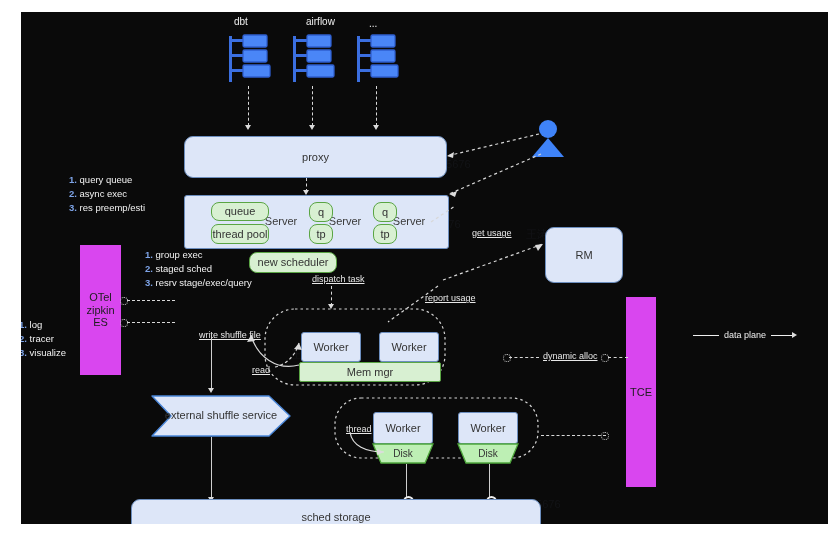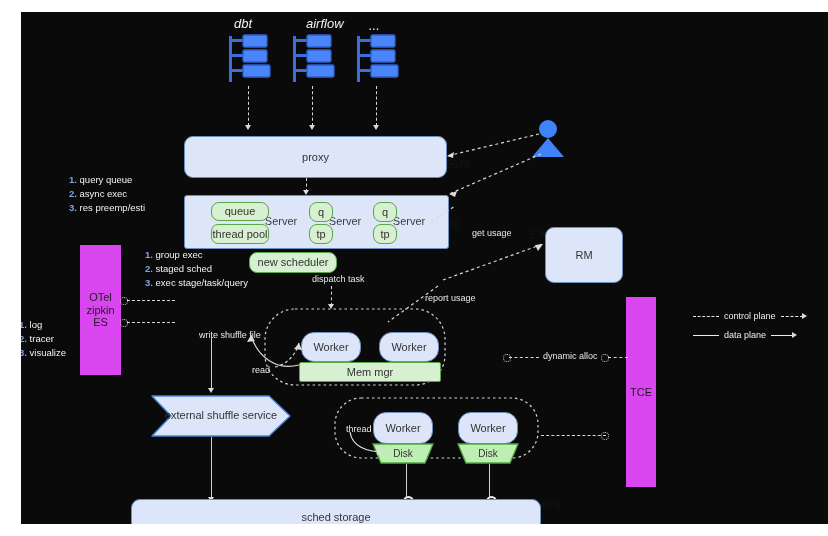--- a/index.html
+++ b/index.html
@@ -23,21 +23,21 @@
     box-sizing: border-box;
     display: flex; align-items: center; justify-content: center;
     text-align: center;
     color: #333333;
     font-size: 11px;
     line-height: 1.15;
   }
   .blue {
     background: #dde6f8;
     border: 1.3px solid #6c8ebf;
-    border-radius: 13px;
+    border-radius: 3px;
   }
   .blue-round { border-radius: 9px; }
   .green {
     background: #d8f0d2;
     border: 1.3px solid #5aa544;
     border-radius: 8px;
   }
   .greensolid {
     background: #d946ef;
     border: none;
@@ -55,26 +55,26 @@
     color: #f2f2f2;
     font-size: 9.5px;
     line-height: 14px;
     white-space: nowrap;
   }
   .annot b { color: #7ea4e8; font-weight: bold; }
   .edgelabel {
     color: #e8e8e8;
     font-size: 9px;
     white-space: nowrap;
+    text-decoration: underline;
   }
   .toplabel {
     color: #f0f0f0;
-    font-size: 13px;
+    font-size: 10px;
     white-space: nowrap;
-    font-style: italic;
   }
 
   
   .vdash {
     border-left: 1.2px dashed #d8d8d8;
     width: 0;
   }
   .hdash {
     border-top: 1.2px dashed #d8d8d8;
     height: 0;
@@ -273,21 +273,21 @@
     <div>
       <b>1.</b>
       <span>group exec</span>
     </div>
     <div>
       <b>2.</b>
       <span>staged sched</span>
     </div>
     <div>
       <b>3.</b>
-      <span>exec stage/task/query</span>
+      <span>resrv stage/exec/query</span>
     </div>
   </div>
 
   <div class="abs edgelabel" style="left:291px; top:262px;">dispatch task</div>
   <div class="abs vdash" style="left:310px; top:274px; height:20px;"></div>
   <div class="abs arrowhead-down" style="left:306.5px; top:292px;"></div>
 
   <div class="abs edgelabel" style="left:404px; top:281px;">report usage</div>
   <div class="abs" style="left:363px; top:270px; width:58px; height:44px;">
     <svg width="58" height="44" viewBox="0 0 58 44">
@@ -418,26 +418,20 @@
   <div class="abs hdash" style="left:587px; top:345px; width:20px;"></div>
   <div class="abs opencircle" style="left:580px; top:342px;"></div>
 
   <div class="abs hdash" style="left:520px; top:423px; width:65px;"></div>
   <div class="abs opencircle" style="left:580px; top:420px;"></div>
 
   <div class="abs nodebox blue blue-round" style="left:110px; top:487px; width:410px; height:36px;">
     <span>sched storage</span>
   </div>
 
-  <div class="abs" style="left:672px; top:296px; width:130px; height:16px; display:flex; align-items:center;">
-    <div style="width:26px; border-top:1.3px dashed #e4e4e4;"></div>
-    <span class="legend-text" style="margin:0 5px;">control plane</span>
-    <div style="width:22px; border-top:1.3px dashed #e4e4e4;"></div>
-    <div class="arrowhead-right" style="margin-left:-1px;"></div>
-  </div>
 
   <div class="abs" style="left:672px; top:315px; width:130px; height:16px; display:flex; align-items:center;">
     <div style="width:26px; border-top:1.4px solid #efefef;"></div>
     <span class="legend-text" style="margin:0 5px;">data plane</span>
     <div style="width:22px; border-top:1.4px solid #efefef;"></div>
     <div class="arrowhead-right" style="margin-left:-1px;"></div>
   </div>
 
 </div>
 

